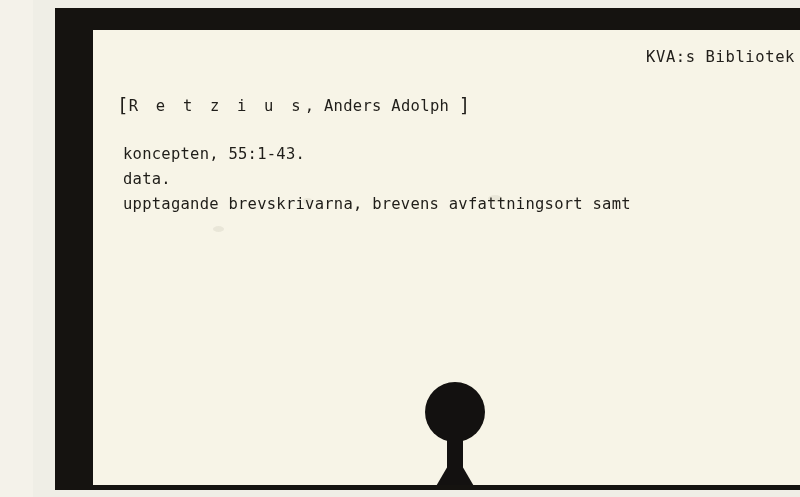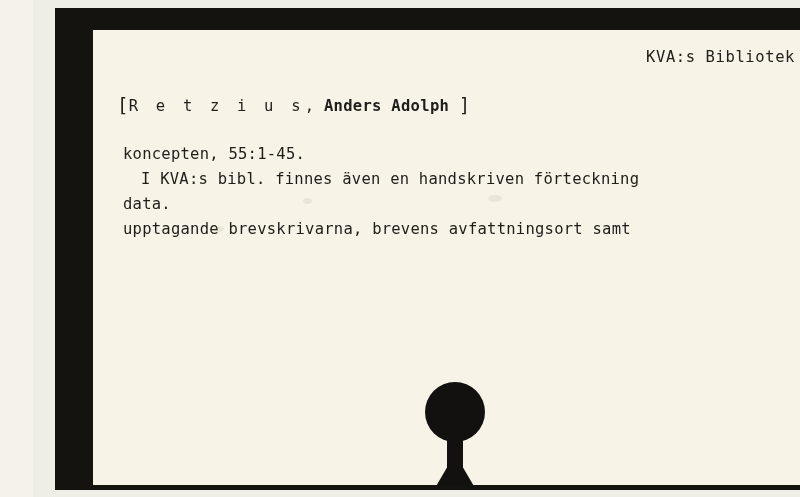--- a/index.html
+++ b/index.html
@@ -66,21 +66,20 @@
   .bracket {
     font-size: 19px;
     color: #201e1a;
     vertical-align: -1px;
   }
   .surname {
     letter-spacing: 4.2px;
   }
   .given {
     letter-spacing: 0.3px;
-    font-weight: bold;
   }
   .body-block {
     position: absolute;
     left: 30px;
     top: 112px;
     width: 670px;
     font-size: 15.5px;
     line-height: 25px;
     color: #1f1d19;
     letter-spacing: 0.25px;
@@ -143,22 +142,21 @@
     <div class="card">
       <div class="card-inner">
 
         <div class="library-stamp">KVA:s Bibliotek</div>
 
         <div class="heading-line">
           <span class="bracket">[</span><span class="surname">R e t z i u s</span><span>, </span><span class="given">Anders Adolph</span> <span class="bracket">]</span>
         </div>
 
         <div class="body-block">
-          <p>koncepten, 55:1-45.</p>
-          <p class="para-2">I KVA:s bibl. finnes även en handskriven förteckning</p>
+          <p>koncepten, 55:1-43.</p>
           <p>data.</p>
           <p>upptagande brevskrivarna, brevens avfattningsort samt</p>
         </div>
 
         <div class="speckle" style="left:210px; top:168px; width:9px; height:6px;"></div>
         <div class="speckle" style="left:395px; top:165px; width:14px; height:7px;"></div>
         <div class="speckle" style="left:120px; top:196px; width:11px; height:6px;"></div>
 
         <div class="spindle-hole">
           <div class="spindle-circle"></div>

